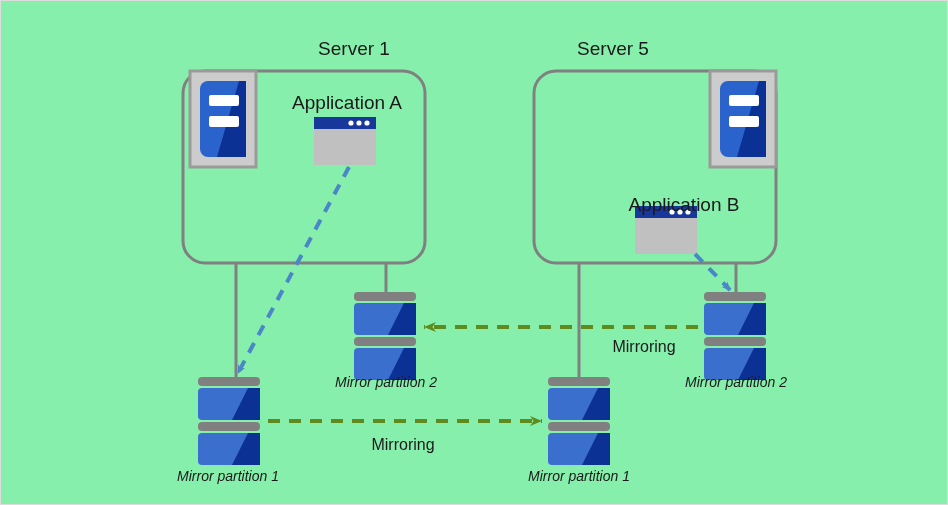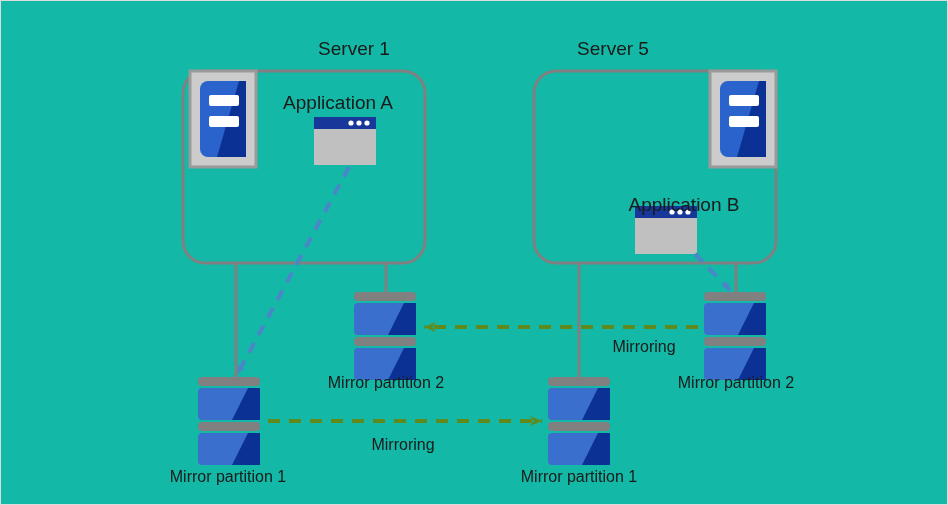--- a/index.html
+++ b/index.html
@@ -7,21 +7,21 @@
     padding: 0;
     background: #ffffff;
   }
   body {
     font-family: "Liberation Sans", sans-serif;
   }
   #canvas {
     position: relative;
     width: 948px;
     height: 505px;
-    background: #14b8a6;
+    background: #86efac;
     border: 1px solid #dcdcdc;
     box-sizing: border-box;
     overflow: hidden;
   }
   #svg-layer {
     position: absolute;
     left: 0;
     top: 0;
     width: 948px;
     height: 505px;
@@ -36,21 +36,22 @@
   .label.center {
     transform: translateX(-50%);
   }
   .title-label {
     font-size: 19px;
   }
   .app-label {
     font-size: 19px;
   }
   .part-label {
-    font-size: 16px;
+    font-size: 14px;
+    font-style: italic;
   }
   .mirror-label {
     font-size: 16px;
   }
 </style>
 </head>
 <body>
 
 <div id="canvas">
 
@@ -155,21 +156,21 @@
 
     <g>
       <line x1="267" y1="420" x2="541" y2="420" stroke="#5f8a1e" stroke-width="4" stroke-dasharray="12,9" marker-end="url(#green-arrow)"></line>
       <line x1="697" y1="326" x2="423" y2="326" stroke="#5f8a1e" stroke-width="4" stroke-dasharray="12,9" marker-end="url(#green-arrow)"></line>
     </g>
   </svg>
 
   <div class="label title-label center" style="left:353px; top:38px;">Server 1</div>
   <div class="label title-label center" style="left:612px; top:38px;">Server 5</div>
 
-  <div class="label app-label center" style="left:337px; top:92px;">Application A</div>
+  <div class="label app-label center" style="left:346px; top:92px;">Application A</div>
   <div class="label app-label center" style="left:683px; top:194px;">Application B</div>
 
   <div class="label part-label center" style="left:227px; top:468px;">Mirror partition 1</div>
   <div class="label part-label center" style="left:385px; top:374px;">Mirror partition 2</div>
   <div class="label part-label center" style="left:578px; top:468px;">Mirror partition 1</div>
   <div class="label part-label center" style="left:735px; top:374px;">Mirror partition 2</div>
 
   <div class="label mirror-label center" style="left:402px; top:436px;">Mirroring</div>
   <div class="label mirror-label center" style="left:643px; top:338px;">Mirroring</div>
 

